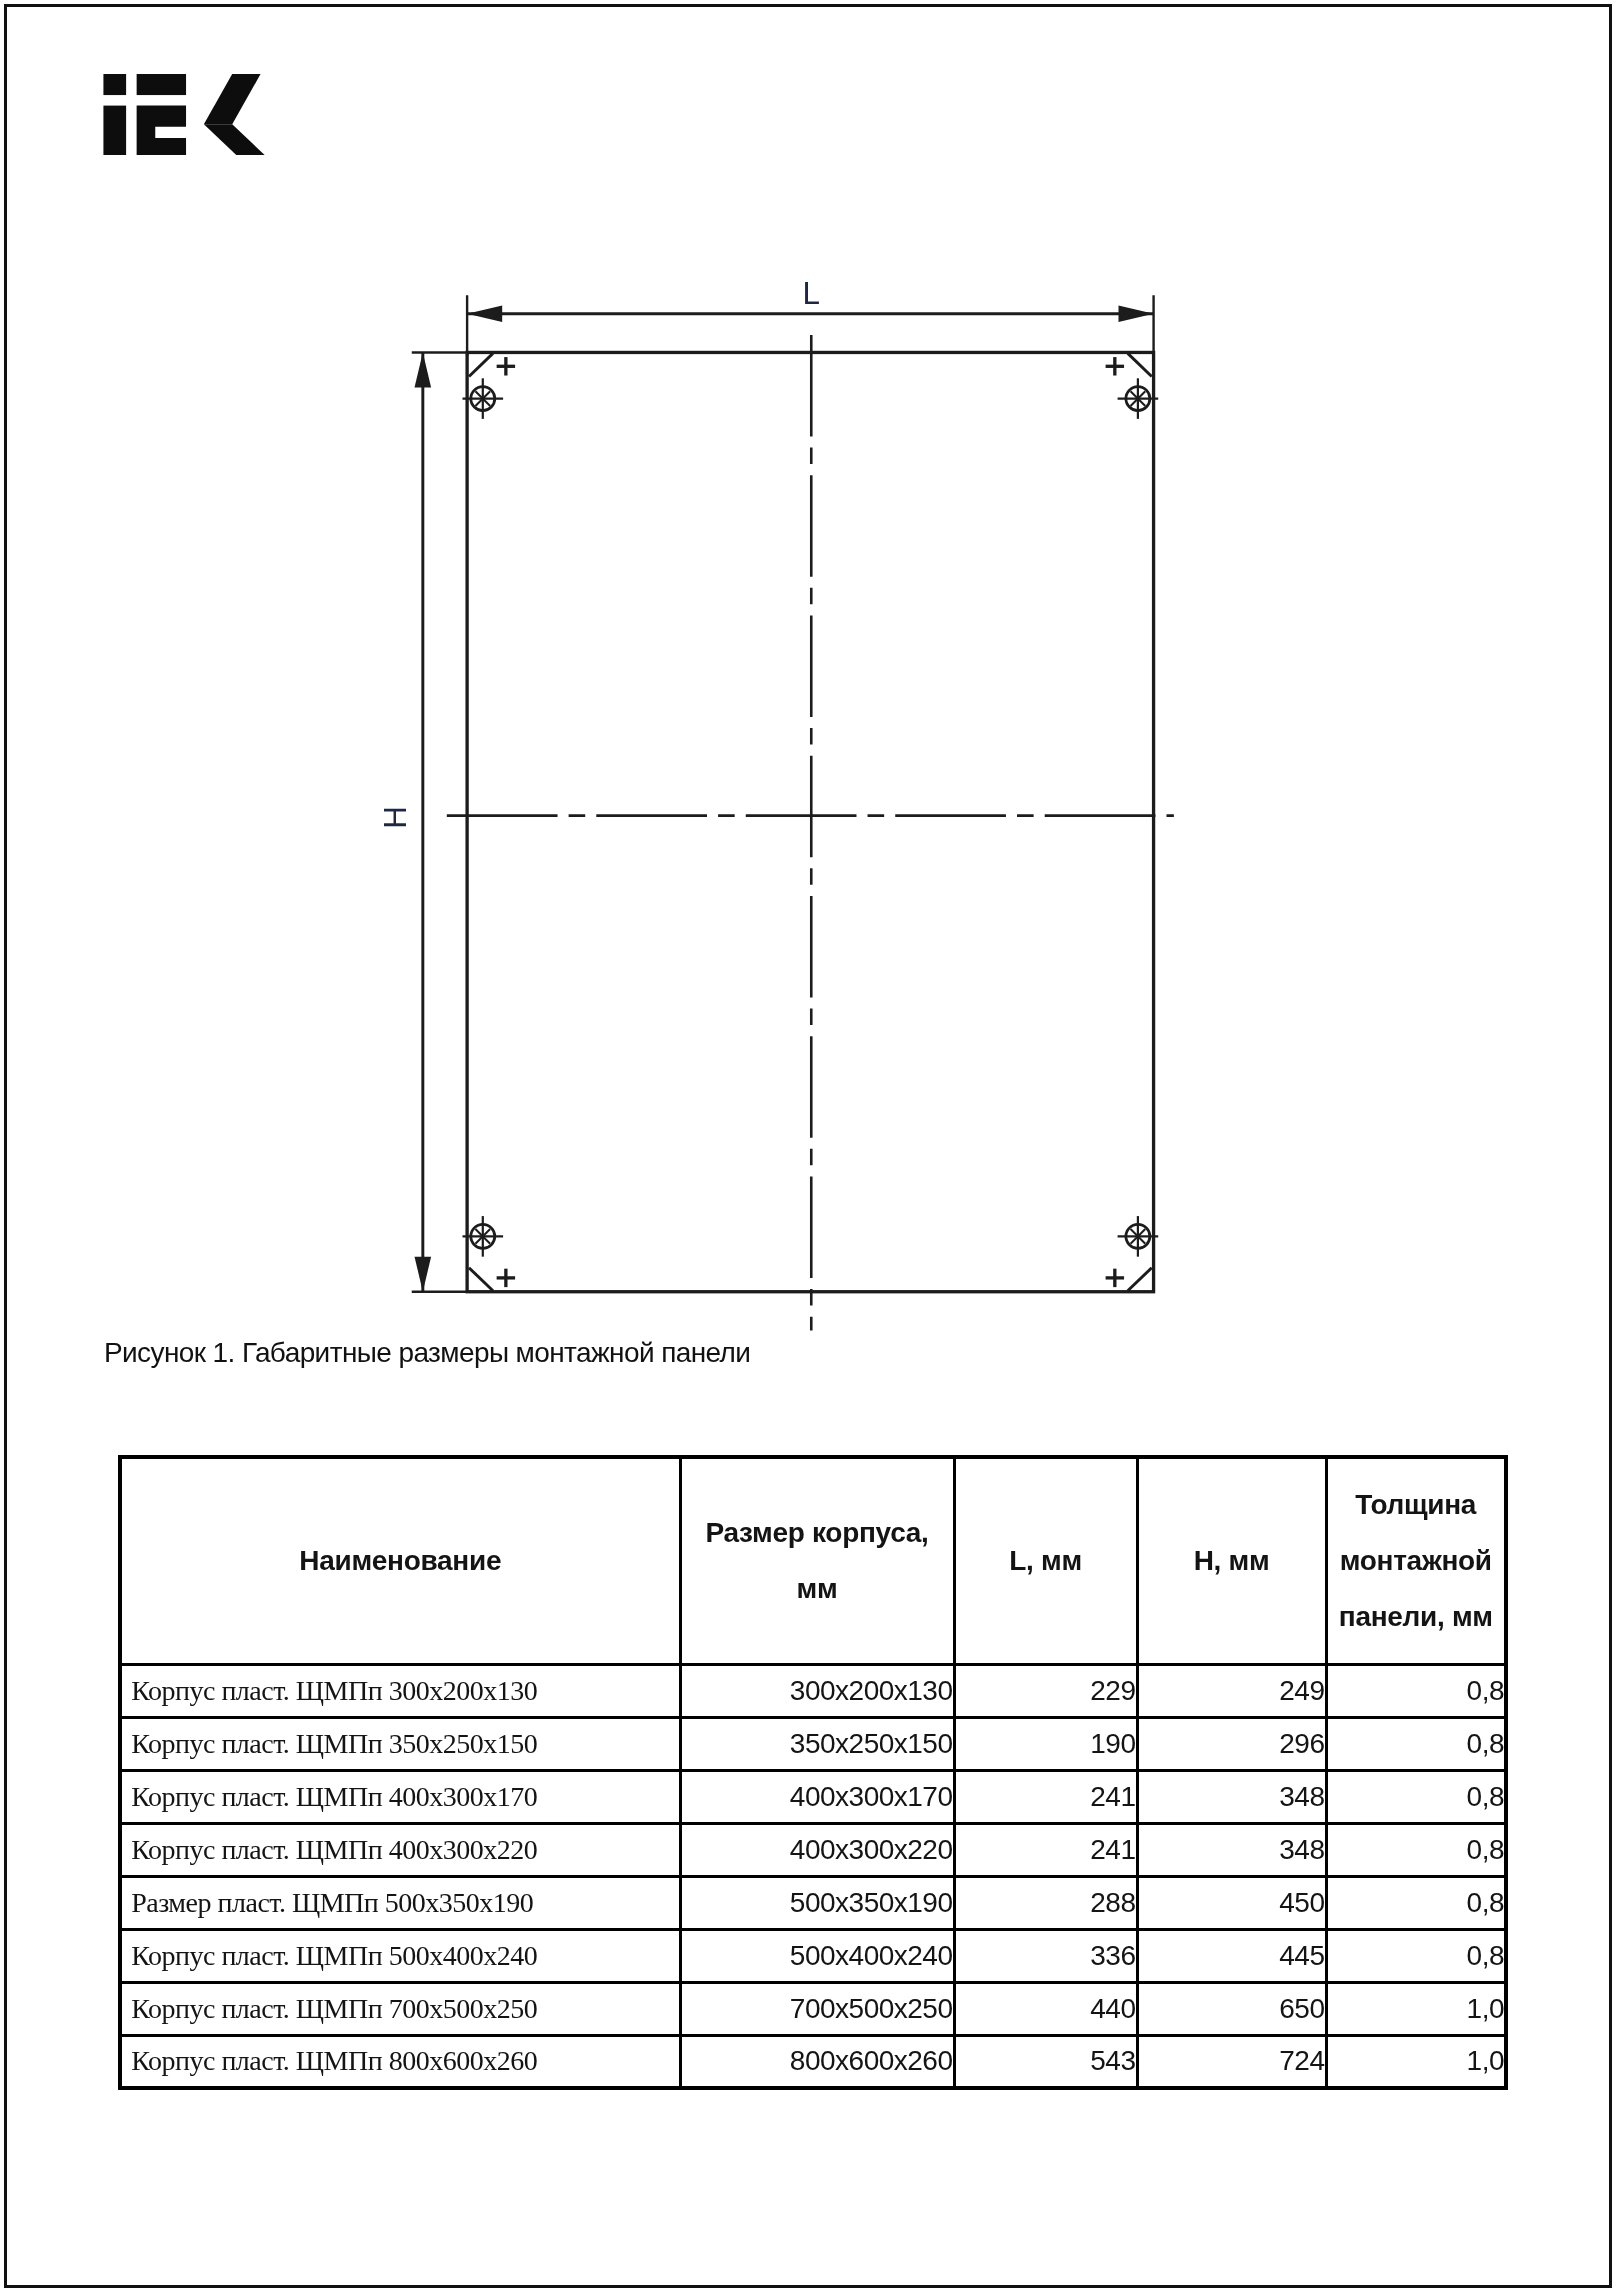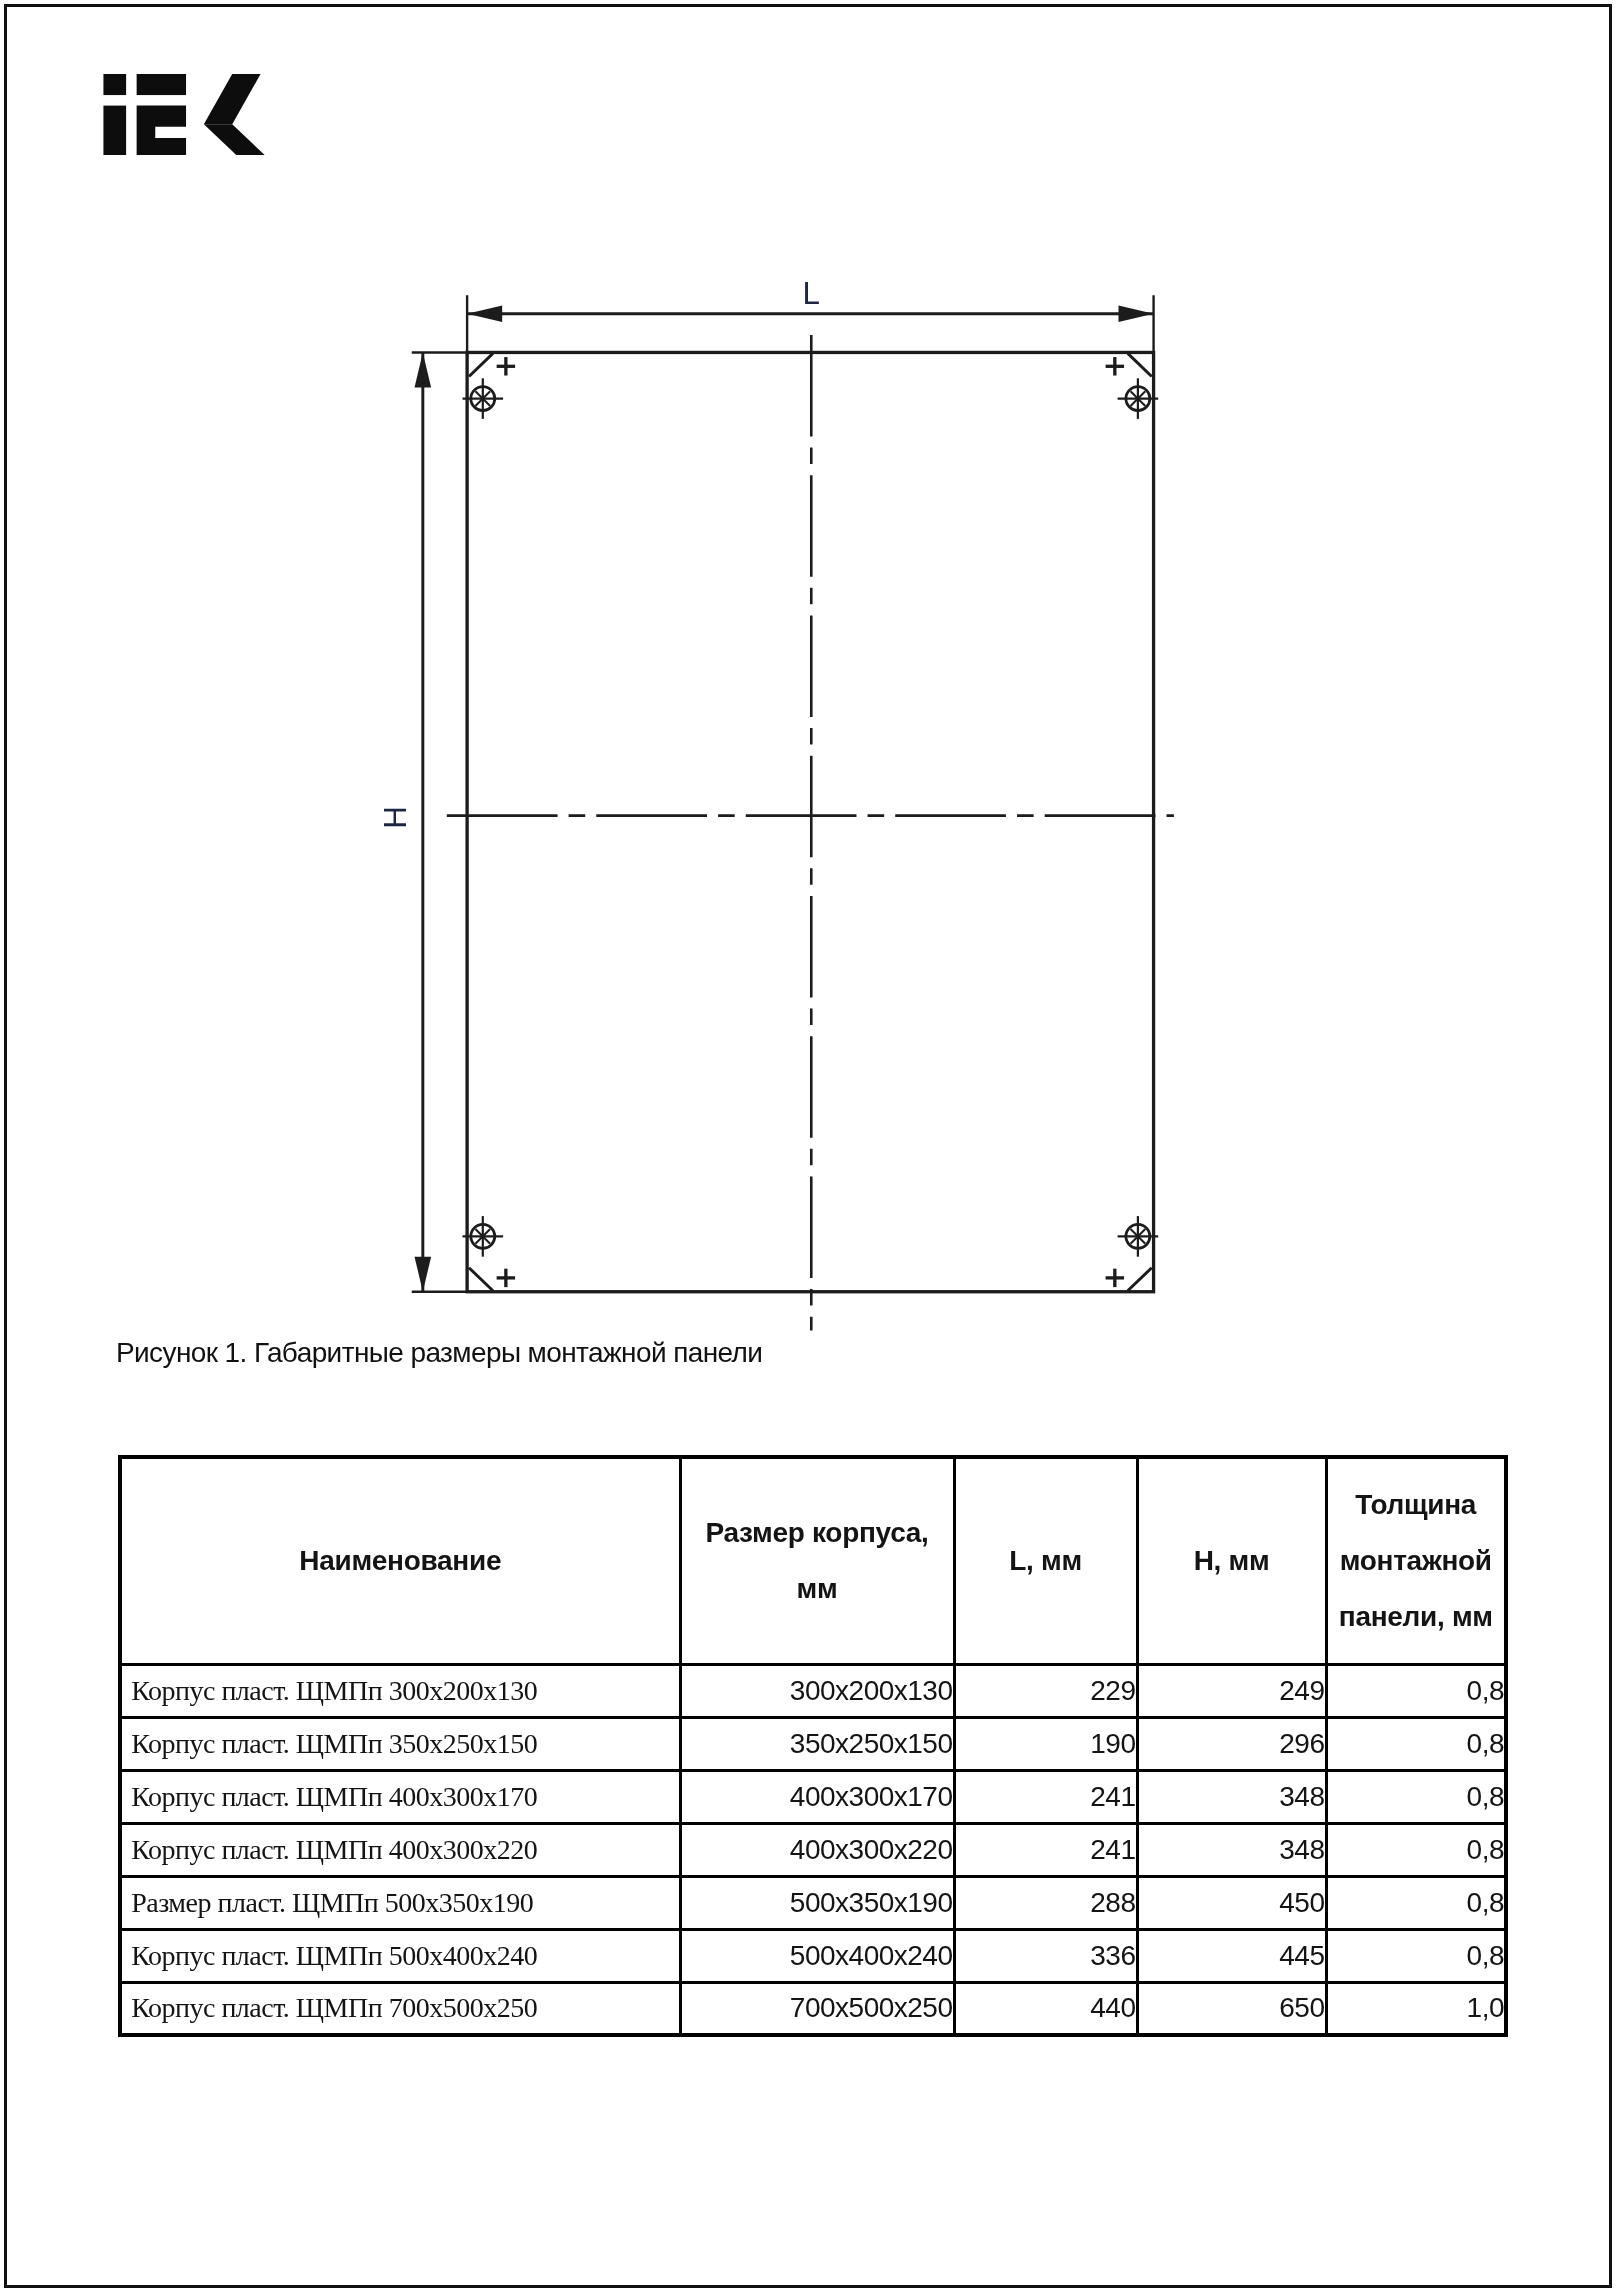--- a/index.html
+++ b/index.html
@@ -15,21 +15,21 @@
   .logo { position:absolute; left:103px; top:74px; width:175px; height:81px; }
   .drawing { position:absolute; left:0; top:0; width:1617px; height:1384px; }
   .drawing line, .drawing path, .drawing polyline { stroke:#1c1c1c; fill:none; }
   .thin   { stroke-width:2.6; }
   .mid    { stroke-width:3.2; }
   .outline{ stroke-width:3.6; }
   .arrow  { fill:#1c1c1c; stroke:none; }
   .center { stroke-width:2.8; }
   .dim-label { font-family:"Liberation Sans","DejaVu Sans",sans-serif; font-size:34px; font-weight:500; }
   .caption {
-    position:absolute; left:116px; top:1337px;
+    position:absolute; left:104px; top:1337px;
     font-size:28px; color:#111; letter-spacing:-0.6px;text-align:center;
   }
   table.spec {
     position:absolute; left:118px; top:1455px; width:1386px;
     border-collapse:collapse; table-layout:fixed;
     color:#141414;
   }
   table.spec, table.spec th, table.spec td { border:3.7px solid #000; }
   table.spec { border-width:4.6px; }
   table.spec thead tr { height:207px; }
@@ -177,17 +177,24 @@
           <td>445</td>
           <td>0,8</td>
         </tr>
         <tr>
           <td class="name-cell">Корпус пласт. ЩМПп 700х500х250</td>
           <td>700х500х250</td>
           <td>440</td>
           <td>650</td>
           <td>1,0</td>
         </tr>
+        <tr>
+          <td class="name-cell">Корпус пласт. ЩМПп 800х600х260</td>
+          <td>800х600х260</td>
+          <td>543</td>
+          <td>724</td>
+          <td>1,0</td>
+        </tr>
       </tbody>
   </table>
 
 </div>
 
 
 </body></html>

